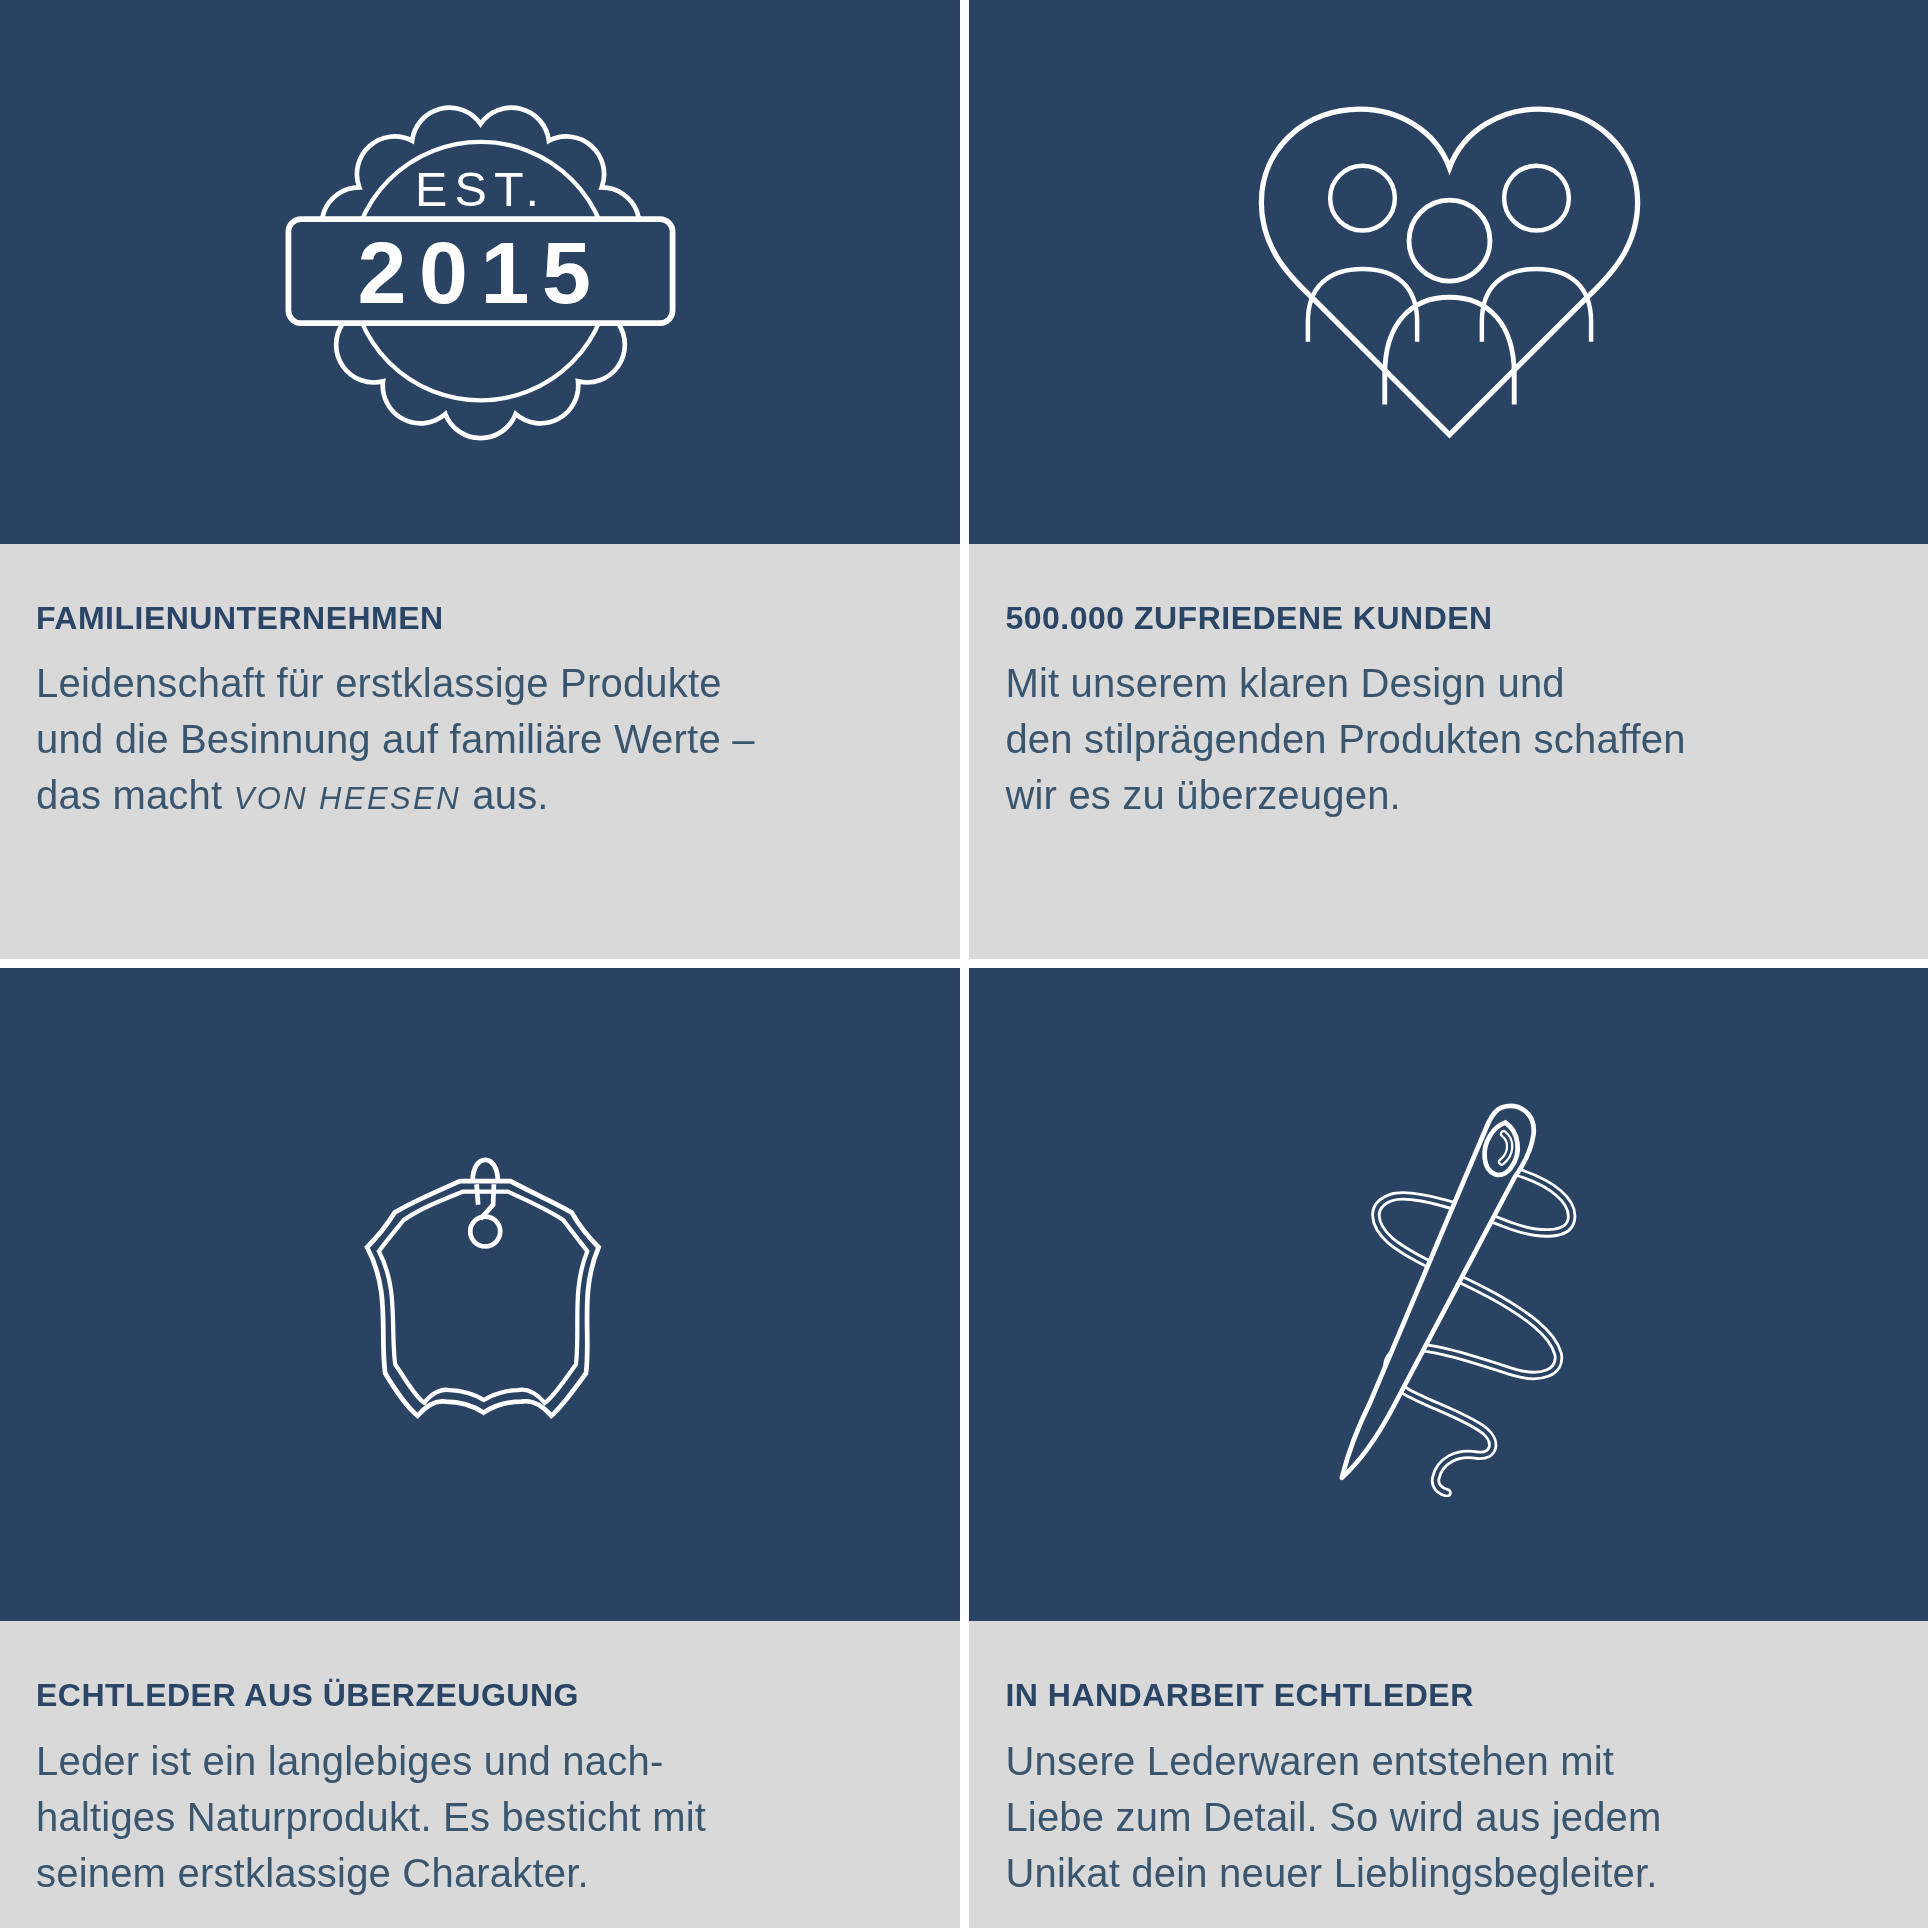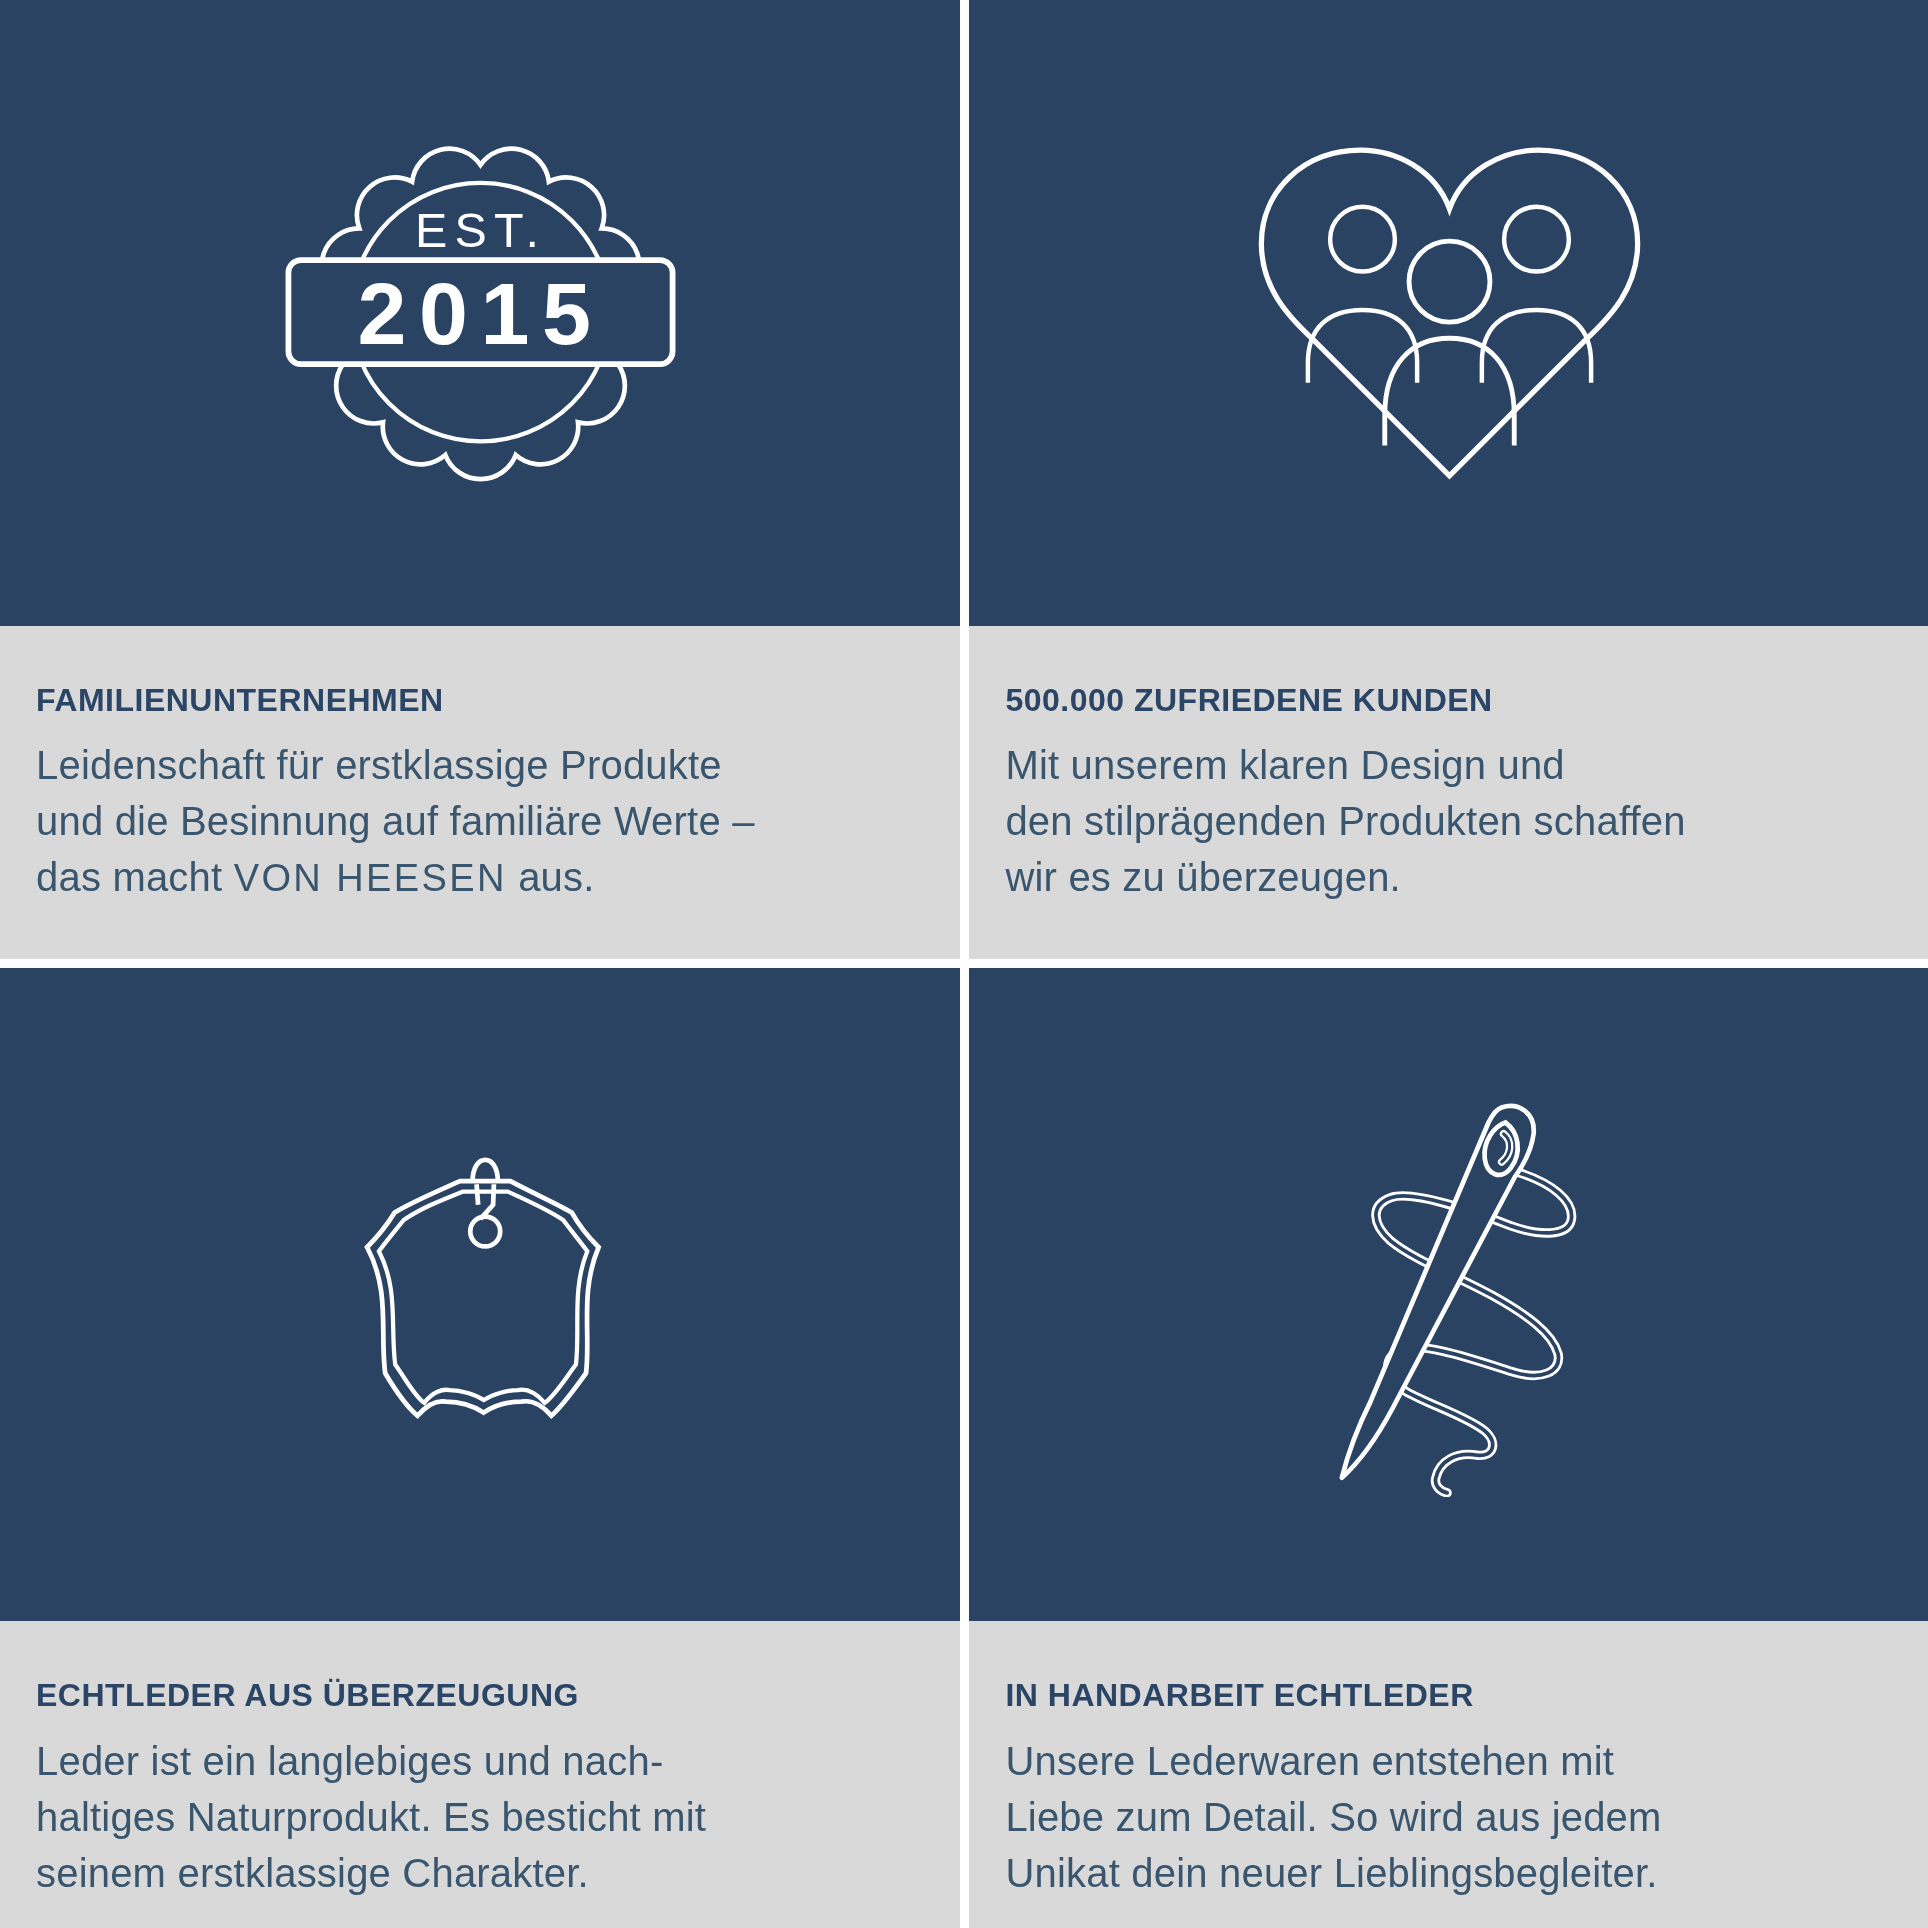--- a/index.html
+++ b/index.html
@@ -16,39 +16,39 @@
     grid-template-rows:959px 960px;
     gap:9.4px;
     background:#ffffff;
   }
   .cell{display:flex;flex-direction:column;overflow:hidden;}
   .icon-area{
     background:#2A4362;
     display:flex;align-items:center;justify-content:center;
     flex:0 0 auto;
   }
-  .row-top .icon-area{height:626px;}
+  .row-top .icon-area{height:544px;}
   .row-bottom .icon-area{height:653px;}
   .text-area{
     background:#D9D9D9;
     flex:1 1 auto;
     padding:49px 28px 0 36px;
     overflow:hidden;
   }
   .heading{
     font-size:32px;font-weight:bold;line-height:51px;
     color:#2B4566;letter-spacing:0.5px;
     margin:0 0 11.3px 0;
   }
   .bodyline{
     font-size:40px;line-height:56px;
     color:#3A566F;letter-spacing:0.2px;
     white-space:nowrap;
   }
-  .brand{letter-spacing:2.4px;font-size:38px;}
+  .brand{letter-spacing:2.4px;font-size:31px;font-style:italic;}
   svg{display:block;}
   .w{stroke:#ffffff;fill:none;}
   .navyfill{fill:#2A4362;}
   text{fill:#ffffff;font-family:"Liberation Sans", sans-serif;}
 </style>
 </head>
 <body>
 
 <div class="grid">
 

